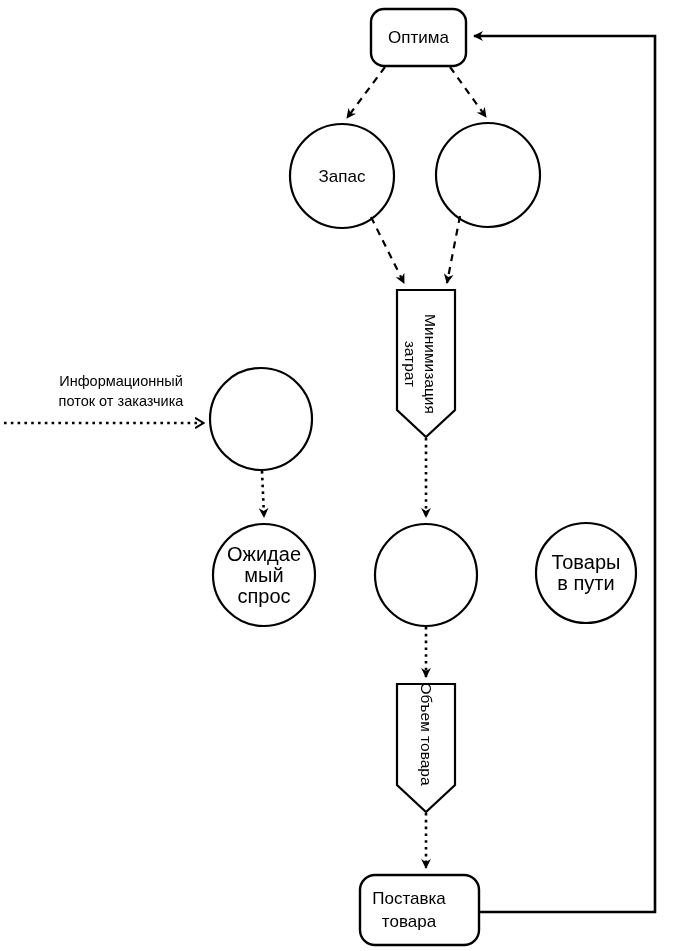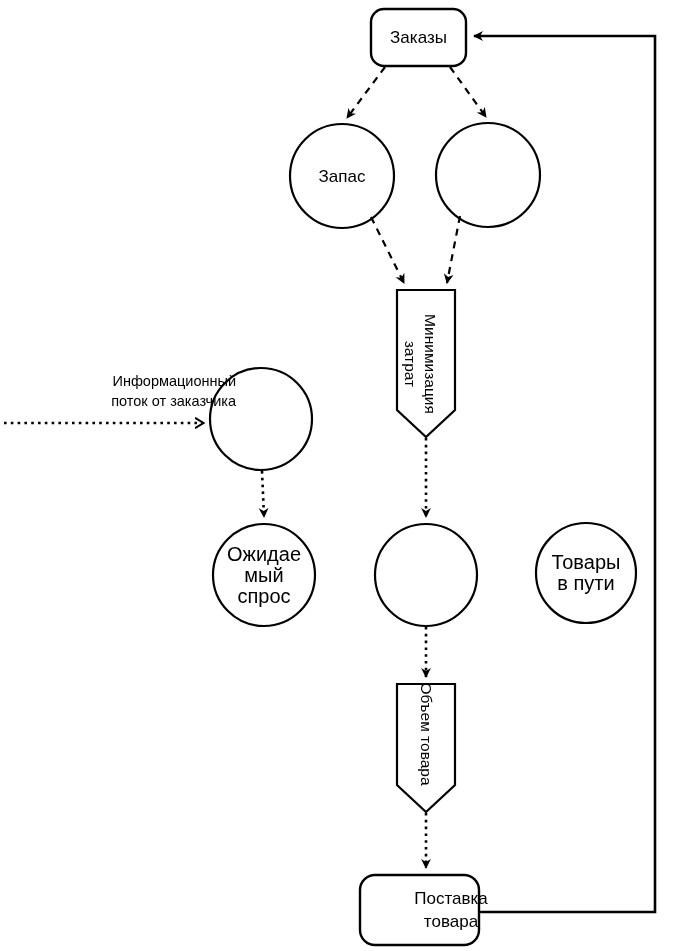--- a/index.html
+++ b/index.html
@@ -57,21 +57,21 @@
     white-space: pre-line;
     transform-origin: center center;
   }
   .flow-note {
     position: absolute;
     font-family: "Liberation Sans", sans-serif;
     font-size: 14.5px;
     line-height: 20px;
     color: #000000;
     white-space: pre-line;
-    text-align: right;
+    text-align: center;
   }
 </style>
 </head>
 <body>
 
 <div id="diagram-root">
 
   <svg id="diagram-canvas" viewBox="0 0 685 951">
     <defs>
       <marker id="arrow-solid" markerWidth="11" markerHeight="11" refX="9" refY="5.5" orient="auto" markerUnits="userSpaceOnUse">
@@ -116,38 +116,38 @@
 
     <path d="M426,438 L426,517" fill="none" stroke="#000000" stroke-width="2.6" stroke-dasharray="2.6,4.2" marker-end="url(#arrow-solid)"></path>
 
     <path d="M426,627 L426,677" fill="none" stroke="#000000" stroke-width="2.6" stroke-dasharray="2.6,4.2" marker-end="url(#arrow-solid)"></path>
 
     <path d="M426,813 L426,868" fill="none" stroke="#000000" stroke-width="2.6" stroke-dasharray="2.6,4.2" marker-end="url(#arrow-solid)"></path>
 
     <path d="M479,912 L655,912 L655,36 L474,36" fill="none" stroke="#000000" stroke-width="2.6" stroke-linejoin="miter" marker-end="url(#arrow-solid)"></path>
   </svg>
 
-  <div class="node-label" style="left:371px; top:9px; width:95px; height:57px;">Заказы</div>
+  <div class="node-label" style="left:371px; top:9px; width:95px; height:57px;">Оптима</div>
 
   <div class="node-label" style="left:290px; top:124px; width:104px; height:104px;">Запас</div>
 
 
   <div class="rot-label" style="left:346px; top:335px; width:148px; height:58px; transform:rotate(90deg);">Минимизация
 затрат</div>
 
 
   <div class="node-label small" style="left:213px; top:524px; width:102px; height:102px;">Ожидае
 мый
 спрос</div>
 
 
   <div class="node-label small" style="left:536px; top:523px; width:100px; height:100px;">Товары
 в пути</div>
 
   <div class="rot-label" style="left:363px; top:718px; width:126px; height:32px; transform:rotate(90deg);">Объем товара</div>
 
-  <div class="node-label" style="left:360px; top:875px; width:98px; height:70px;padding-left:42px;">Поставка
+  <div class="node-label" style="left:360px; top:875px; width:98px; height:70px;">Поставка
 товара</div>
 
   <div class="flow-note" style="left:6px; top:371px; width:230px;">Информационный
 поток от заказчика</div>
 
 </div>
 
 </body></html>

